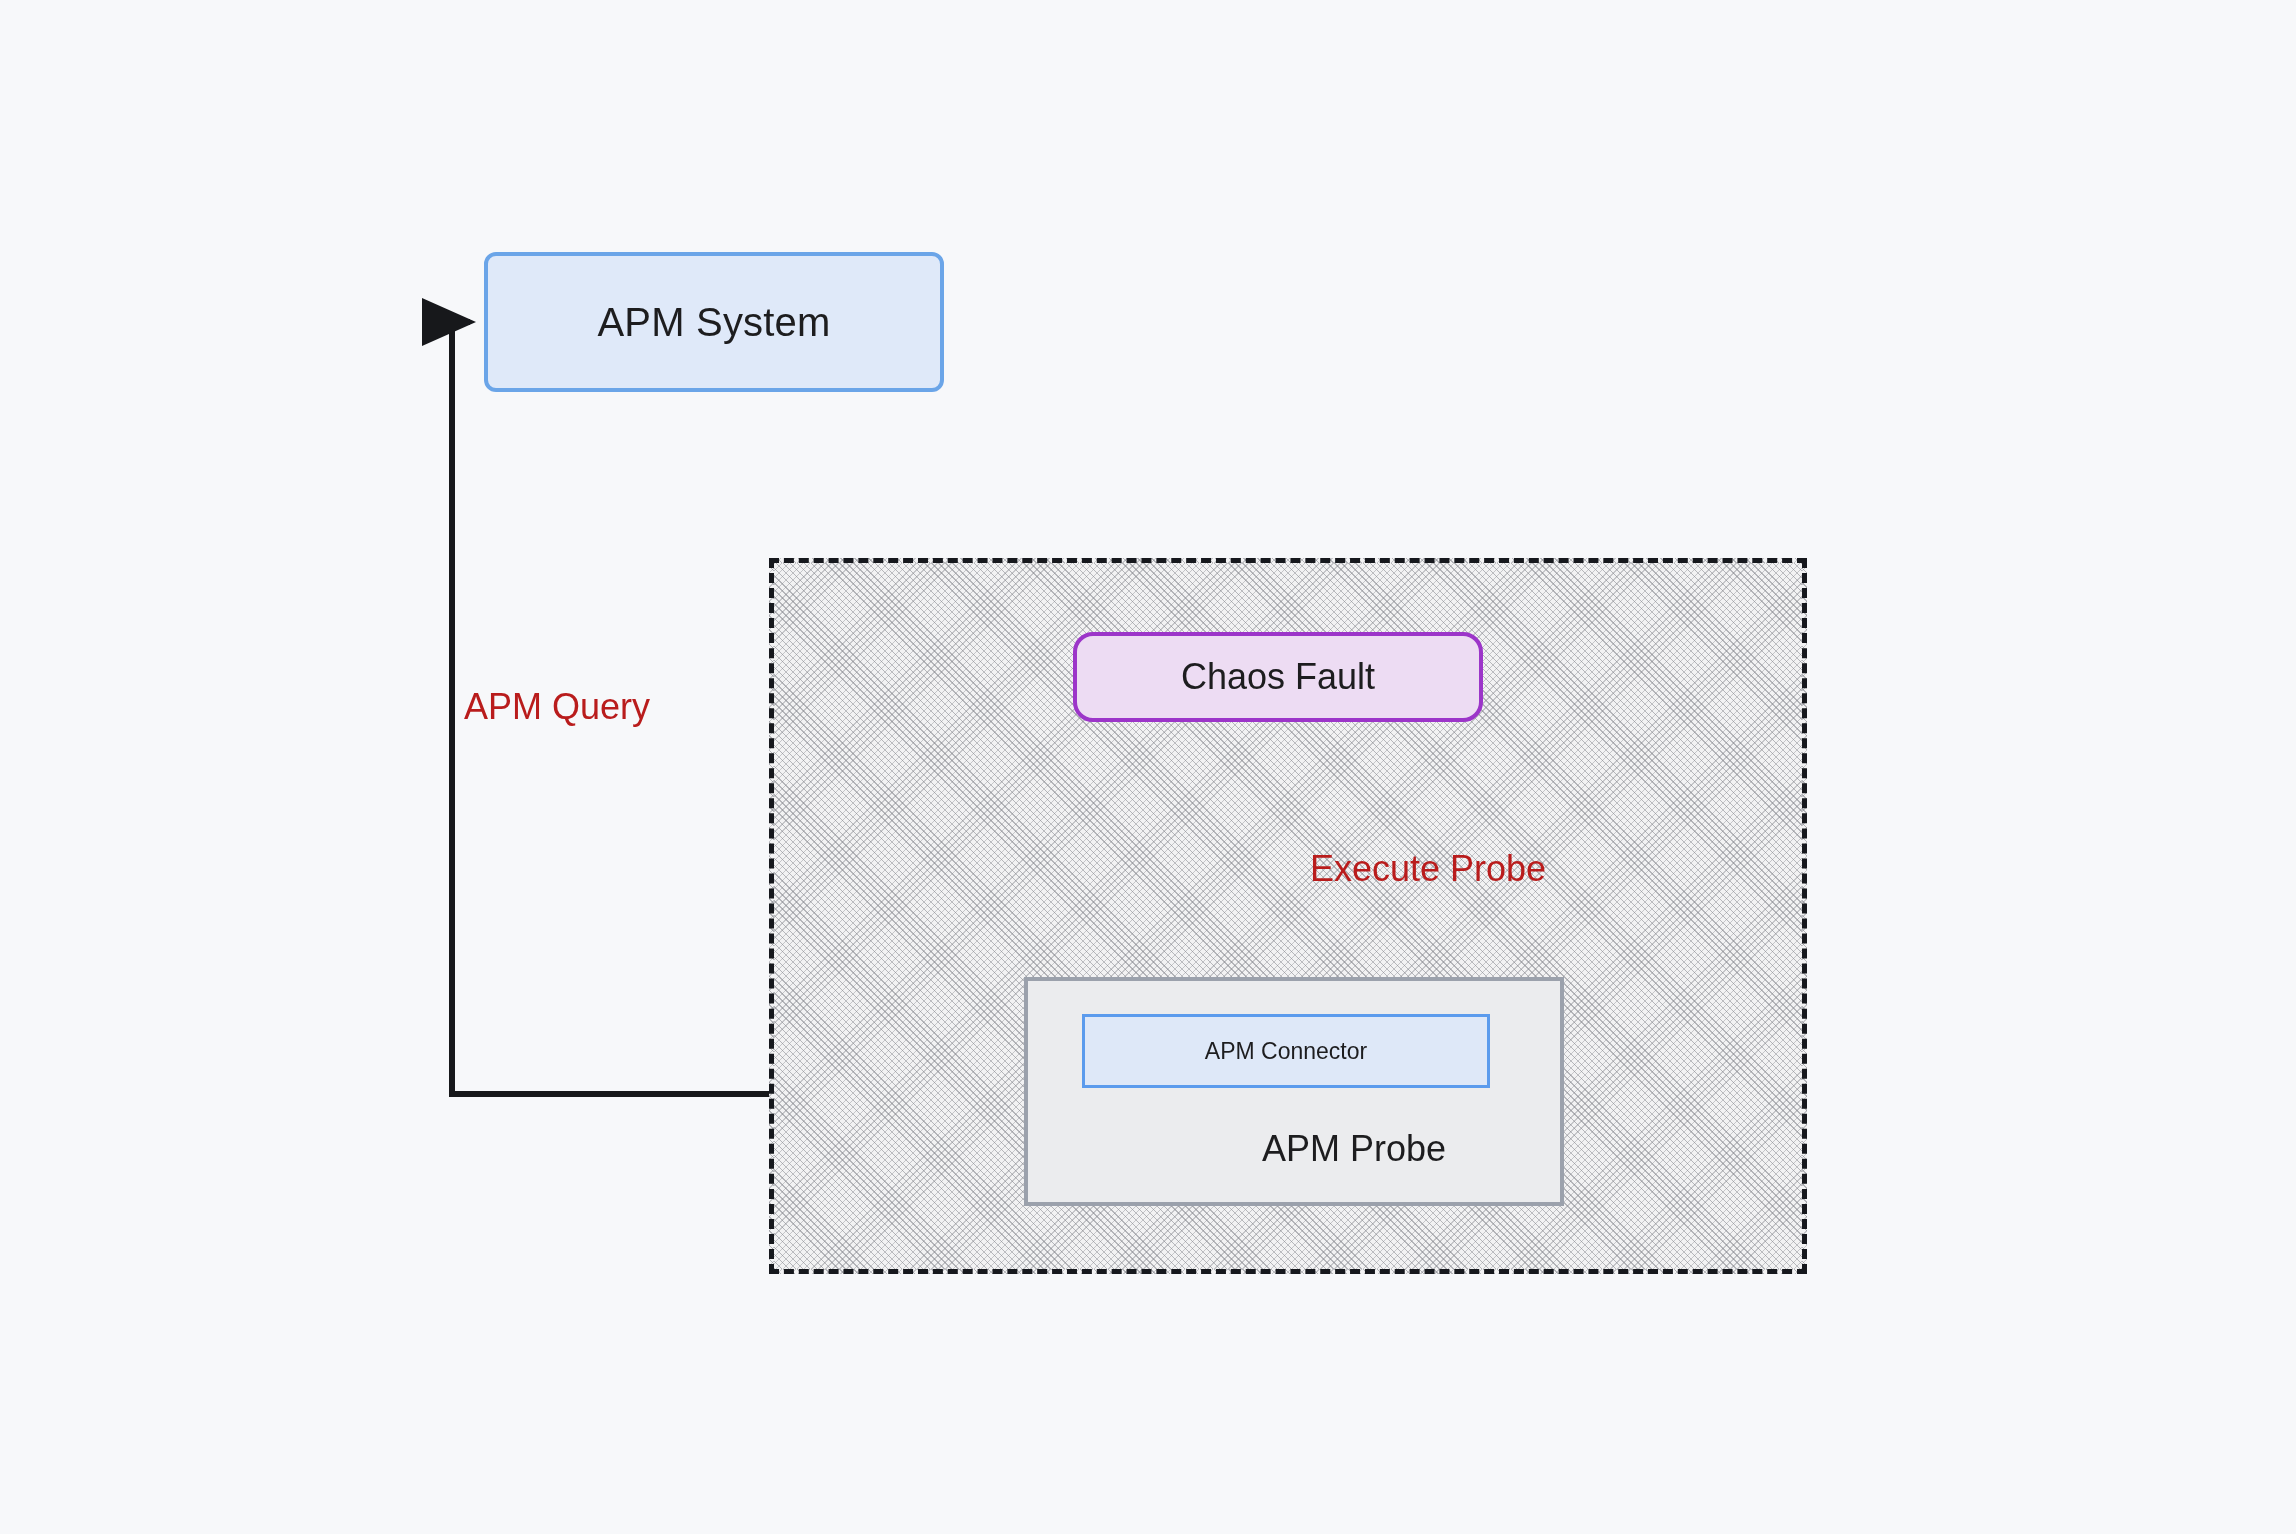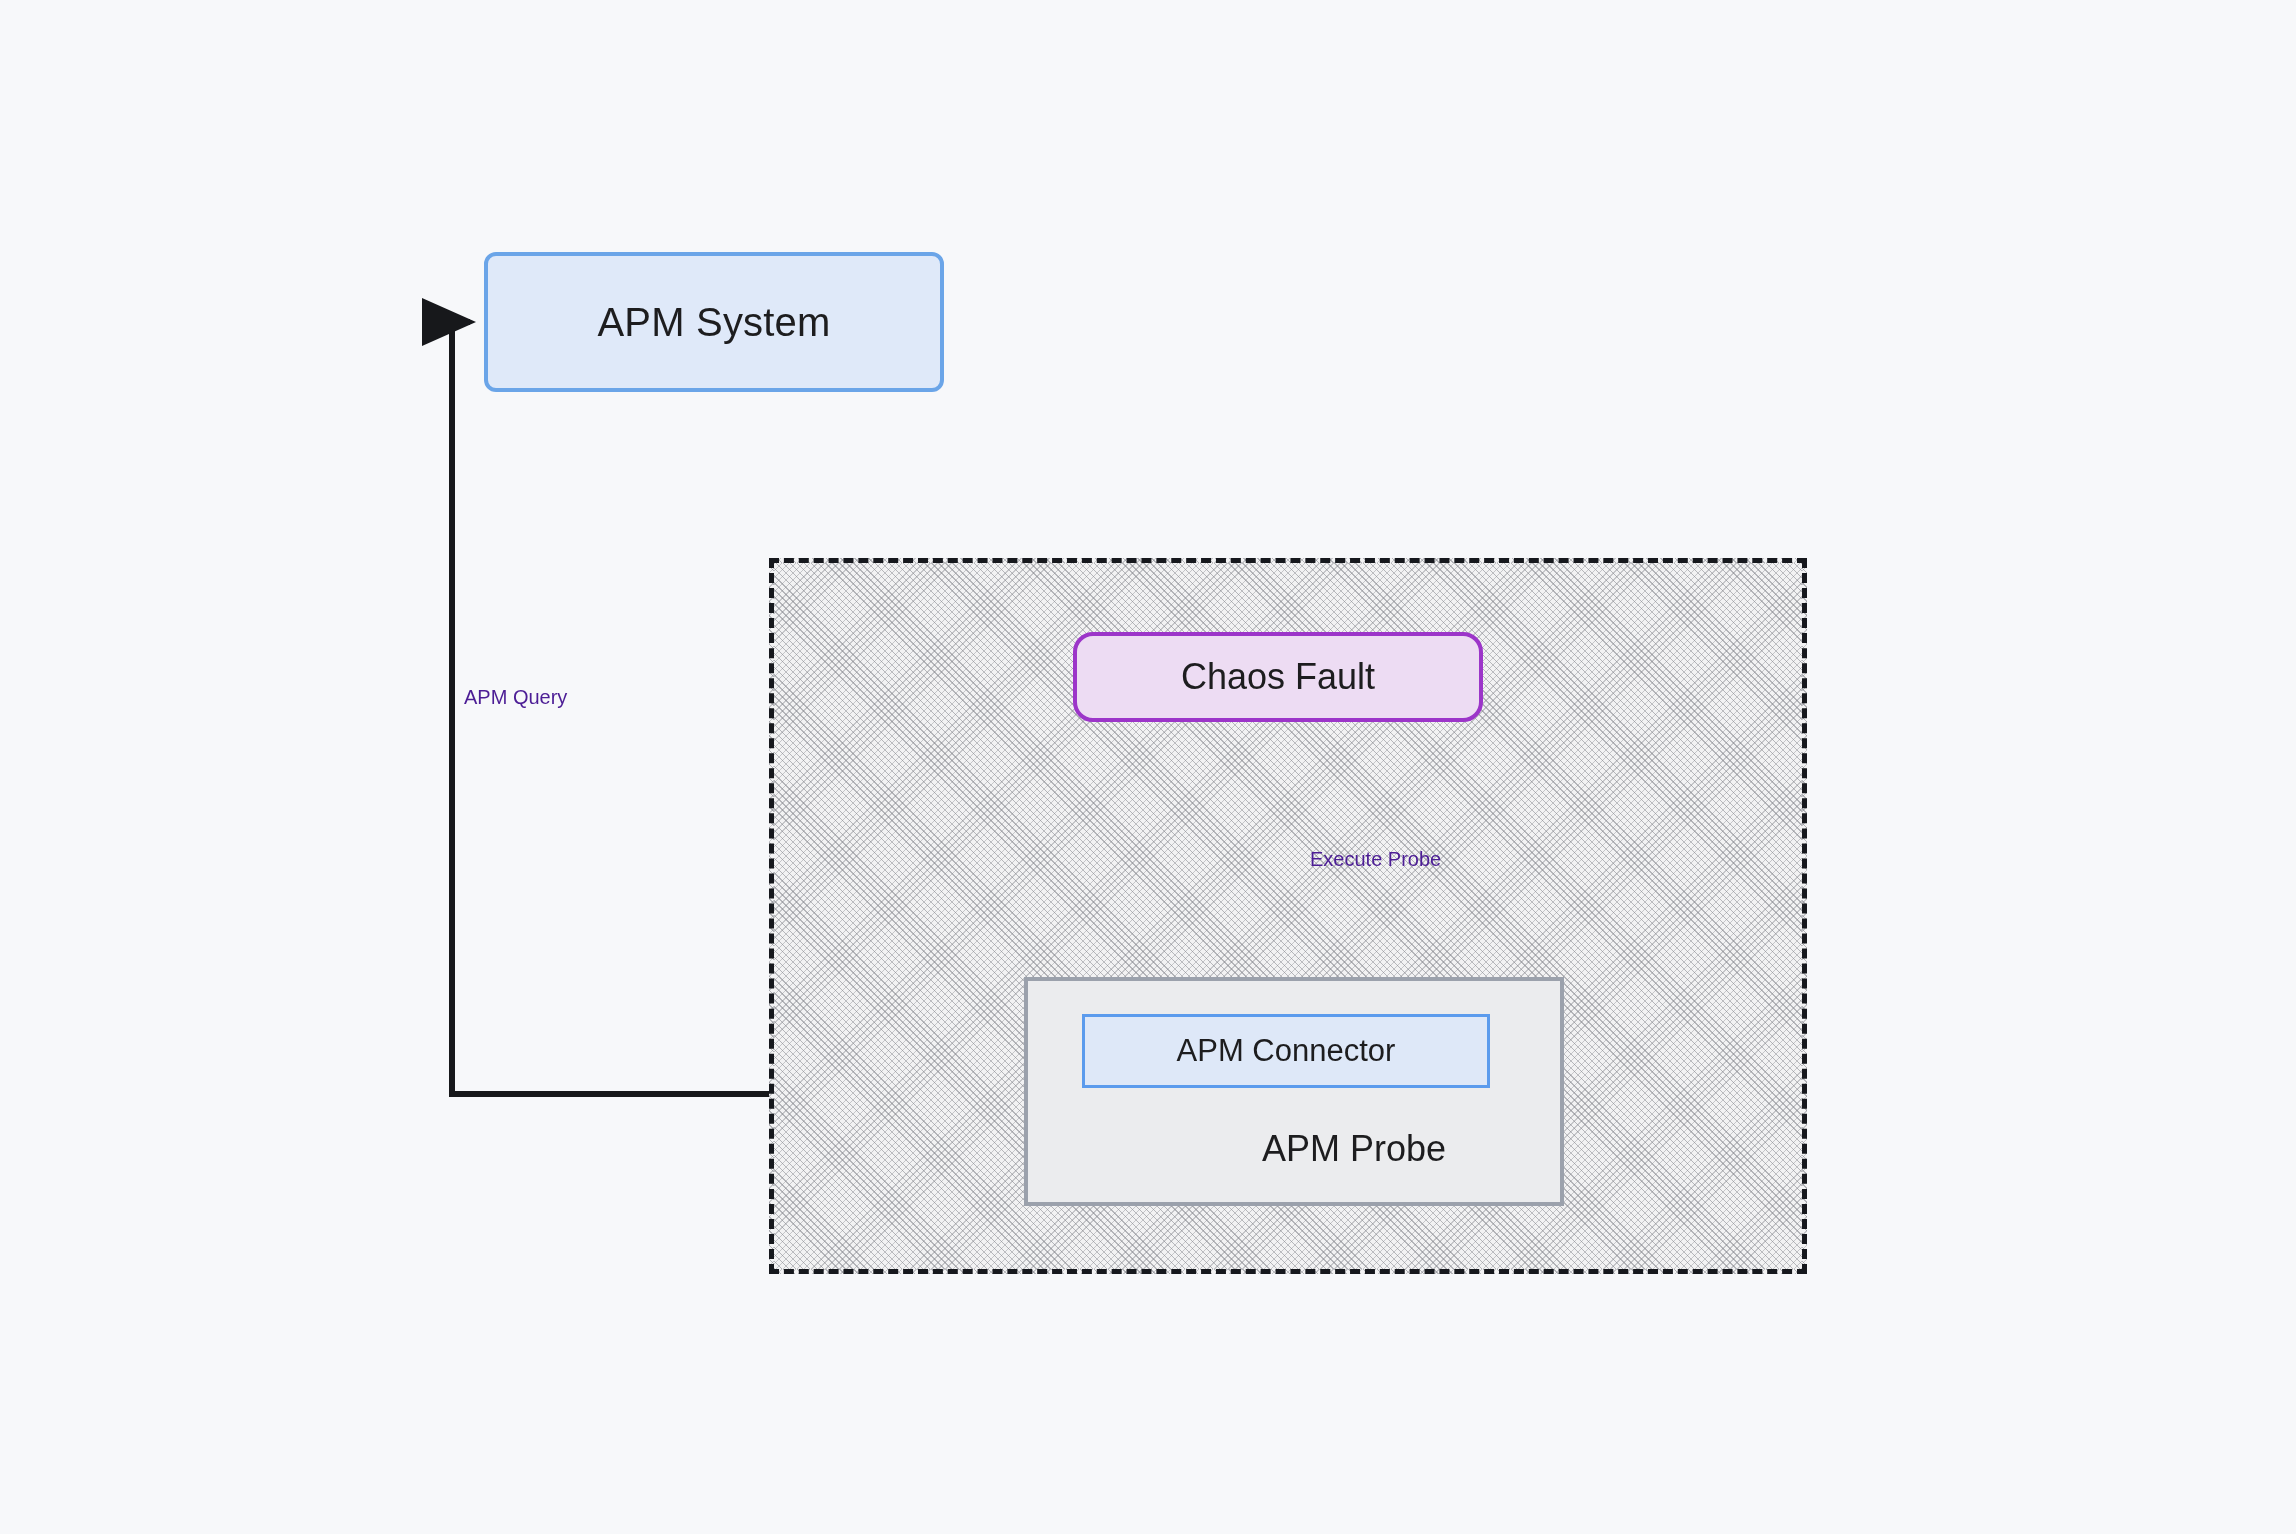--- a/index.html
+++ b/index.html
@@ -111,29 +111,29 @@
     width: 408px;
     height: 74px;
     box-sizing: border-box;
     background: #dee8f8;
     border: 3px solid #5b9bed;
     display: flex;
     align-items: center;
     justify-content: center;
   }
   .apm-connector-label {
-    font-size: 31px;
+    font-size: 23px;
     color: #1d1d1f;
   }
 
   
   .edge-label {
     position: absolute;
-    font-size: 20px;
-    color: #4c1d95;
+    font-size: 36px;
+    color: #b91c1c;
     white-space: nowrap;
   }
   .label-apm-query { left: 464px; top: 686px; }
   .label-execute-probe { left: 1310px; top: 848px; }
 
   
   #edges {
     position: absolute;
     left: 0;
     top: 0;

